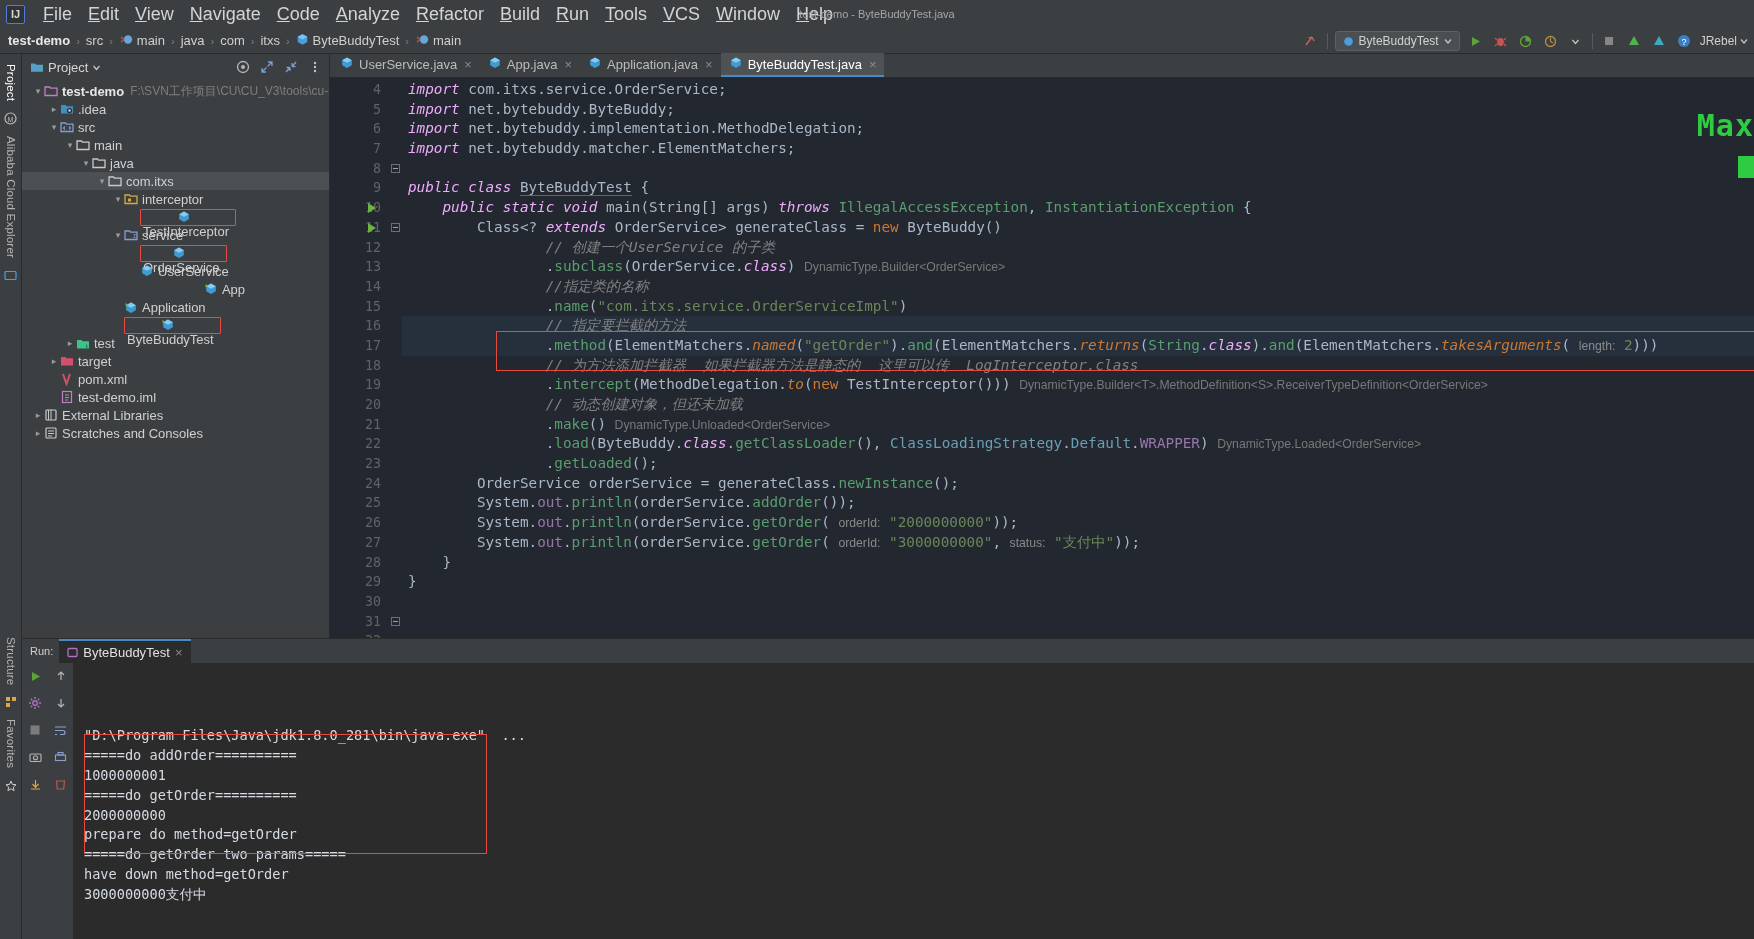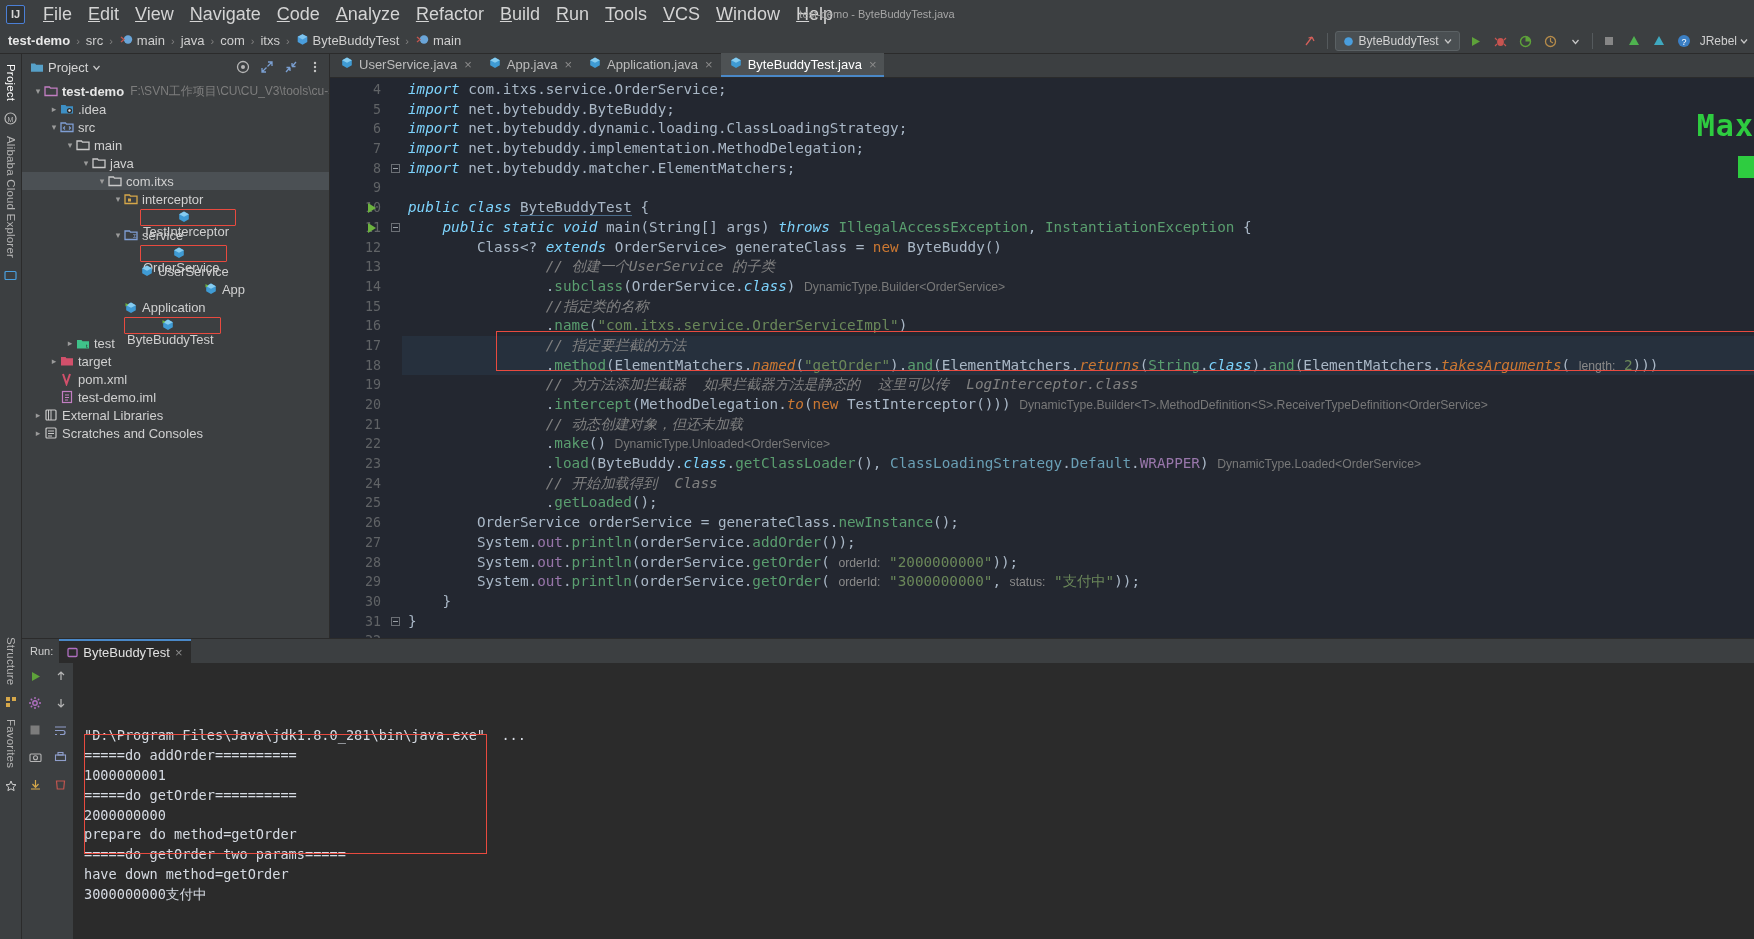--- a/index.html
+++ b/index.html
@@ -134,21 +134,21 @@
   .foldcol { width:14px; flex:none; background:#232730; position:relative; }
   .foldmark { position:absolute; left:3px; width:9px; height:9px; border:1px solid #6b6f75; }
   .foldmark:after { content:""; position:absolute; left:1px; top:3px; width:5px; height:1px; background:#9aa0a6; }
 
   .codelines { flex:1; padding-top:2px; position:relative; overflow:hidden; }
   .cl { height:19.7px; line-height:19.7px; white-space:pre; padding-left:6px; }
   .cl.hl { background:#26303d; }
 
   
   .kw  { color:#cc7832; }
-  .kwi { color:#7dd3fc; font-style:italic; }
+  .kwi { color:#f0abfc; font-style:italic; }
   .typ { color:#a9b7c6; }
   .cls { color:#6a9fb5; }
   .str { color:#6a8759; }
   .cmt { color:#808080; font-style:italic; }
   .plain { color:#a9b7c6; }
   .grn { color:#5a9e6f; }
   .hint { color:#787878; font-family:"Liberation Sans",sans-serif; font-size:12.2px; font-style:normal; }
   .param { color:#8a8a8a; font-family:"Liberation Sans",sans-serif; font-size:12.2px; }
   .uline { border-bottom:1px solid #4a6c8a; }
 
@@ -728,39 +728,37 @@
               <div class="gline">32</div>
             </div>
           <div class="foldcol" id="foldcol">
               <div class="foldmark" style="top: 85.8px;"></div>
               <div class="foldmark" style="top: 144.9px;"></div>
               <div class="foldmark" style="top: 538.9px;"></div>
             </div>
           <div class="codelines" id="codelines">
               <div class="cl"><span class="kwi">import</span> <span class="plain">com.itxs.service.OrderService;</span></div>
               <div class="cl"><span class="kwi">import</span> <span class="plain">net.bytebuddy.ByteBuddy;</span></div>
-              <div class="cl"><span class="kwi">import</span> <span class="plain">net.bytebuddy.dynamic.loading.ClassLoadingStrategy;</span></div>
               <div class="cl"><span class="kwi">import</span> <span class="plain">net.bytebuddy.implementation.MethodDelegation;</span></div>
               <div class="cl"><span class="kwi">import</span> <span class="plain">net.bytebuddy.matcher.ElementMatchers;</span></div>
               <div class="cl">&nbsp;</div>
               <div class="cl"><span class="kwi">public class</span> <span class="typ uline">ByteBuddyTest</span> <span class="plain">{</span></div>
               <div class="cl">    <span class="kwi">public static void</span> <span class="plain">main(</span><span class="plain">String[] args)</span> <span class="kwi">throws</span> <span class="grn">IllegalAccessException</span><span class="plain">, </span><span class="grn">InstantiationException</span> <span class="plain">{</span></div>
               <div class="cl">        <span class="plain">Class&lt;? </span><span class="kwi">extends</span> <span class="plain">OrderService&gt; generateClass = </span><span class="kw">new</span> <span class="plain">ByteBuddy()</span></div>
               <div class="cl">                <span class="cmt">// 创建一个UserService 的子类</span></div>
               <div class="cl">                <span class="plain">.</span><span class="grn">subclass</span><span class="plain">(OrderService.</span><span class="kwi">class</span><span class="plain">) </span><span class="hint">DynamicType.Builder&lt;OrderService&gt;</span></div>
               <div class="cl">                <span class="cmt">//指定类的名称</span></div>
               <div class="cl">                <span class="plain">.</span><span class="grn">name</span><span class="plain">(</span><span class="str">"com.itxs.service.OrderServiceImpl"</span><span class="plain">)</span></div>
               <div class="cl hl">                <span class="cmt">// 指定要拦截的方法</span></div>
               <div class="cl hl">                <span class="plain">.</span><span class="grn">method</span><span class="plain">(ElementMatchers.</span><span class="kwi" style="color:#cc7832">named</span><span class="plain">(</span><span class="str">"getOrder"</span><span class="plain">).</span><span class="grn">and</span><span class="plain">(ElementMatchers.</span><span class="kwi" style="color:#cc7832">returns</span><span class="plain">(</span><span class="grn">String</span><span class="plain">.</span><span class="kwi">class</span><span class="plain">).</span><span class="grn">and</span><span class="plain">(ElementMatchers.</span><span class="kwi" style="color:#cc7832">takesArguments</span><span class="plain">(</span> <span class="param">length:</span> <span class="str">2</span><span class="plain">)))</span></div>
               <div class="cl">                <span class="cmt">// 为方法添加拦截器  如果拦截器方法是静态的  这里可以传  LogInterceptor.class</span></div>
               <div class="cl">                <span class="plain">.</span><span class="grn">intercept</span><span class="plain">(MethodDelegation.</span><span class="kwi" style="color:#cc7832">to</span><span class="plain">(</span><span class="kw">new</span> <span class="plain">TestInterceptor()))</span> <span class="hint">DynamicType.Builder&lt;T&gt;.MethodDefinition&lt;S&gt;.ReceiverTypeDefinition&lt;OrderService&gt;</span></div>
               <div class="cl">                <span class="cmt">// 动态创建对象，但还未加载</span></div>
               <div class="cl">                <span class="plain">.</span><span class="grn">make</span><span class="plain">()</span> <span class="hint">DynamicType.Unloaded&lt;OrderService&gt;</span></div>
               <div class="cl">                <span class="plain">.</span><span class="grn">load</span><span class="plain">(ByteBuddy.</span><span class="kwi">class</span><span class="plain">.</span><span class="grn">getClassLoader</span><span class="plain">(), </span><span class="cls">ClassLoadingStrategy</span><span class="plain">.</span><span class="cls">Default</span><span class="plain">.</span><span class="kw" style="color:#9876aa">WRAPPER</span><span class="plain">)</span> <span class="hint">DynamicType.Loaded&lt;OrderService&gt;</span></div>
-              <div class="cl">                <span class="cmt">// 开始加载得到  Class</span></div>
               <div class="cl">                <span class="plain">.</span><span class="grn">getLoaded</span><span class="plain">();</span></div>
               <div class="cl">        <span class="plain">OrderService orderService = generateClass.</span><span class="grn">newInstance</span><span class="plain">();</span></div>
               <div class="cl">        <span class="plain">System.</span><span class="kw" style="color:#9876aa">out</span><span class="plain">.</span><span class="grn">println</span><span class="plain">(orderService.</span><span class="grn">addOrder</span><span class="plain">());</span></div>
               <div class="cl">        <span class="plain">System.</span><span class="kw" style="color:#9876aa">out</span><span class="plain">.</span><span class="grn">println</span><span class="plain">(orderService.</span><span class="grn">getOrder</span><span class="plain">(</span> <span class="param">orderId:</span> <span class="str">"2000000000"</span><span class="plain">));</span></div>
               <div class="cl">        <span class="plain">System.</span><span class="kw" style="color:#9876aa">out</span><span class="plain">.</span><span class="grn">println</span><span class="plain">(orderService.</span><span class="grn">getOrder</span><span class="plain">(</span> <span class="param">orderId:</span> <span class="str">"3000000000"</span><span class="plain">, </span><span class="param">status:</span> <span class="str">"支付中"</span><span class="plain">));</span></div>
               <div class="cl">    <span class="plain">}</span></div>
               <div class="cl"><span class="plain">}</span></div>
             </div>
         </div>
         <div class="coderedbox" style="left:166px; top:253px; width:1379px; height:40px;"></div>

